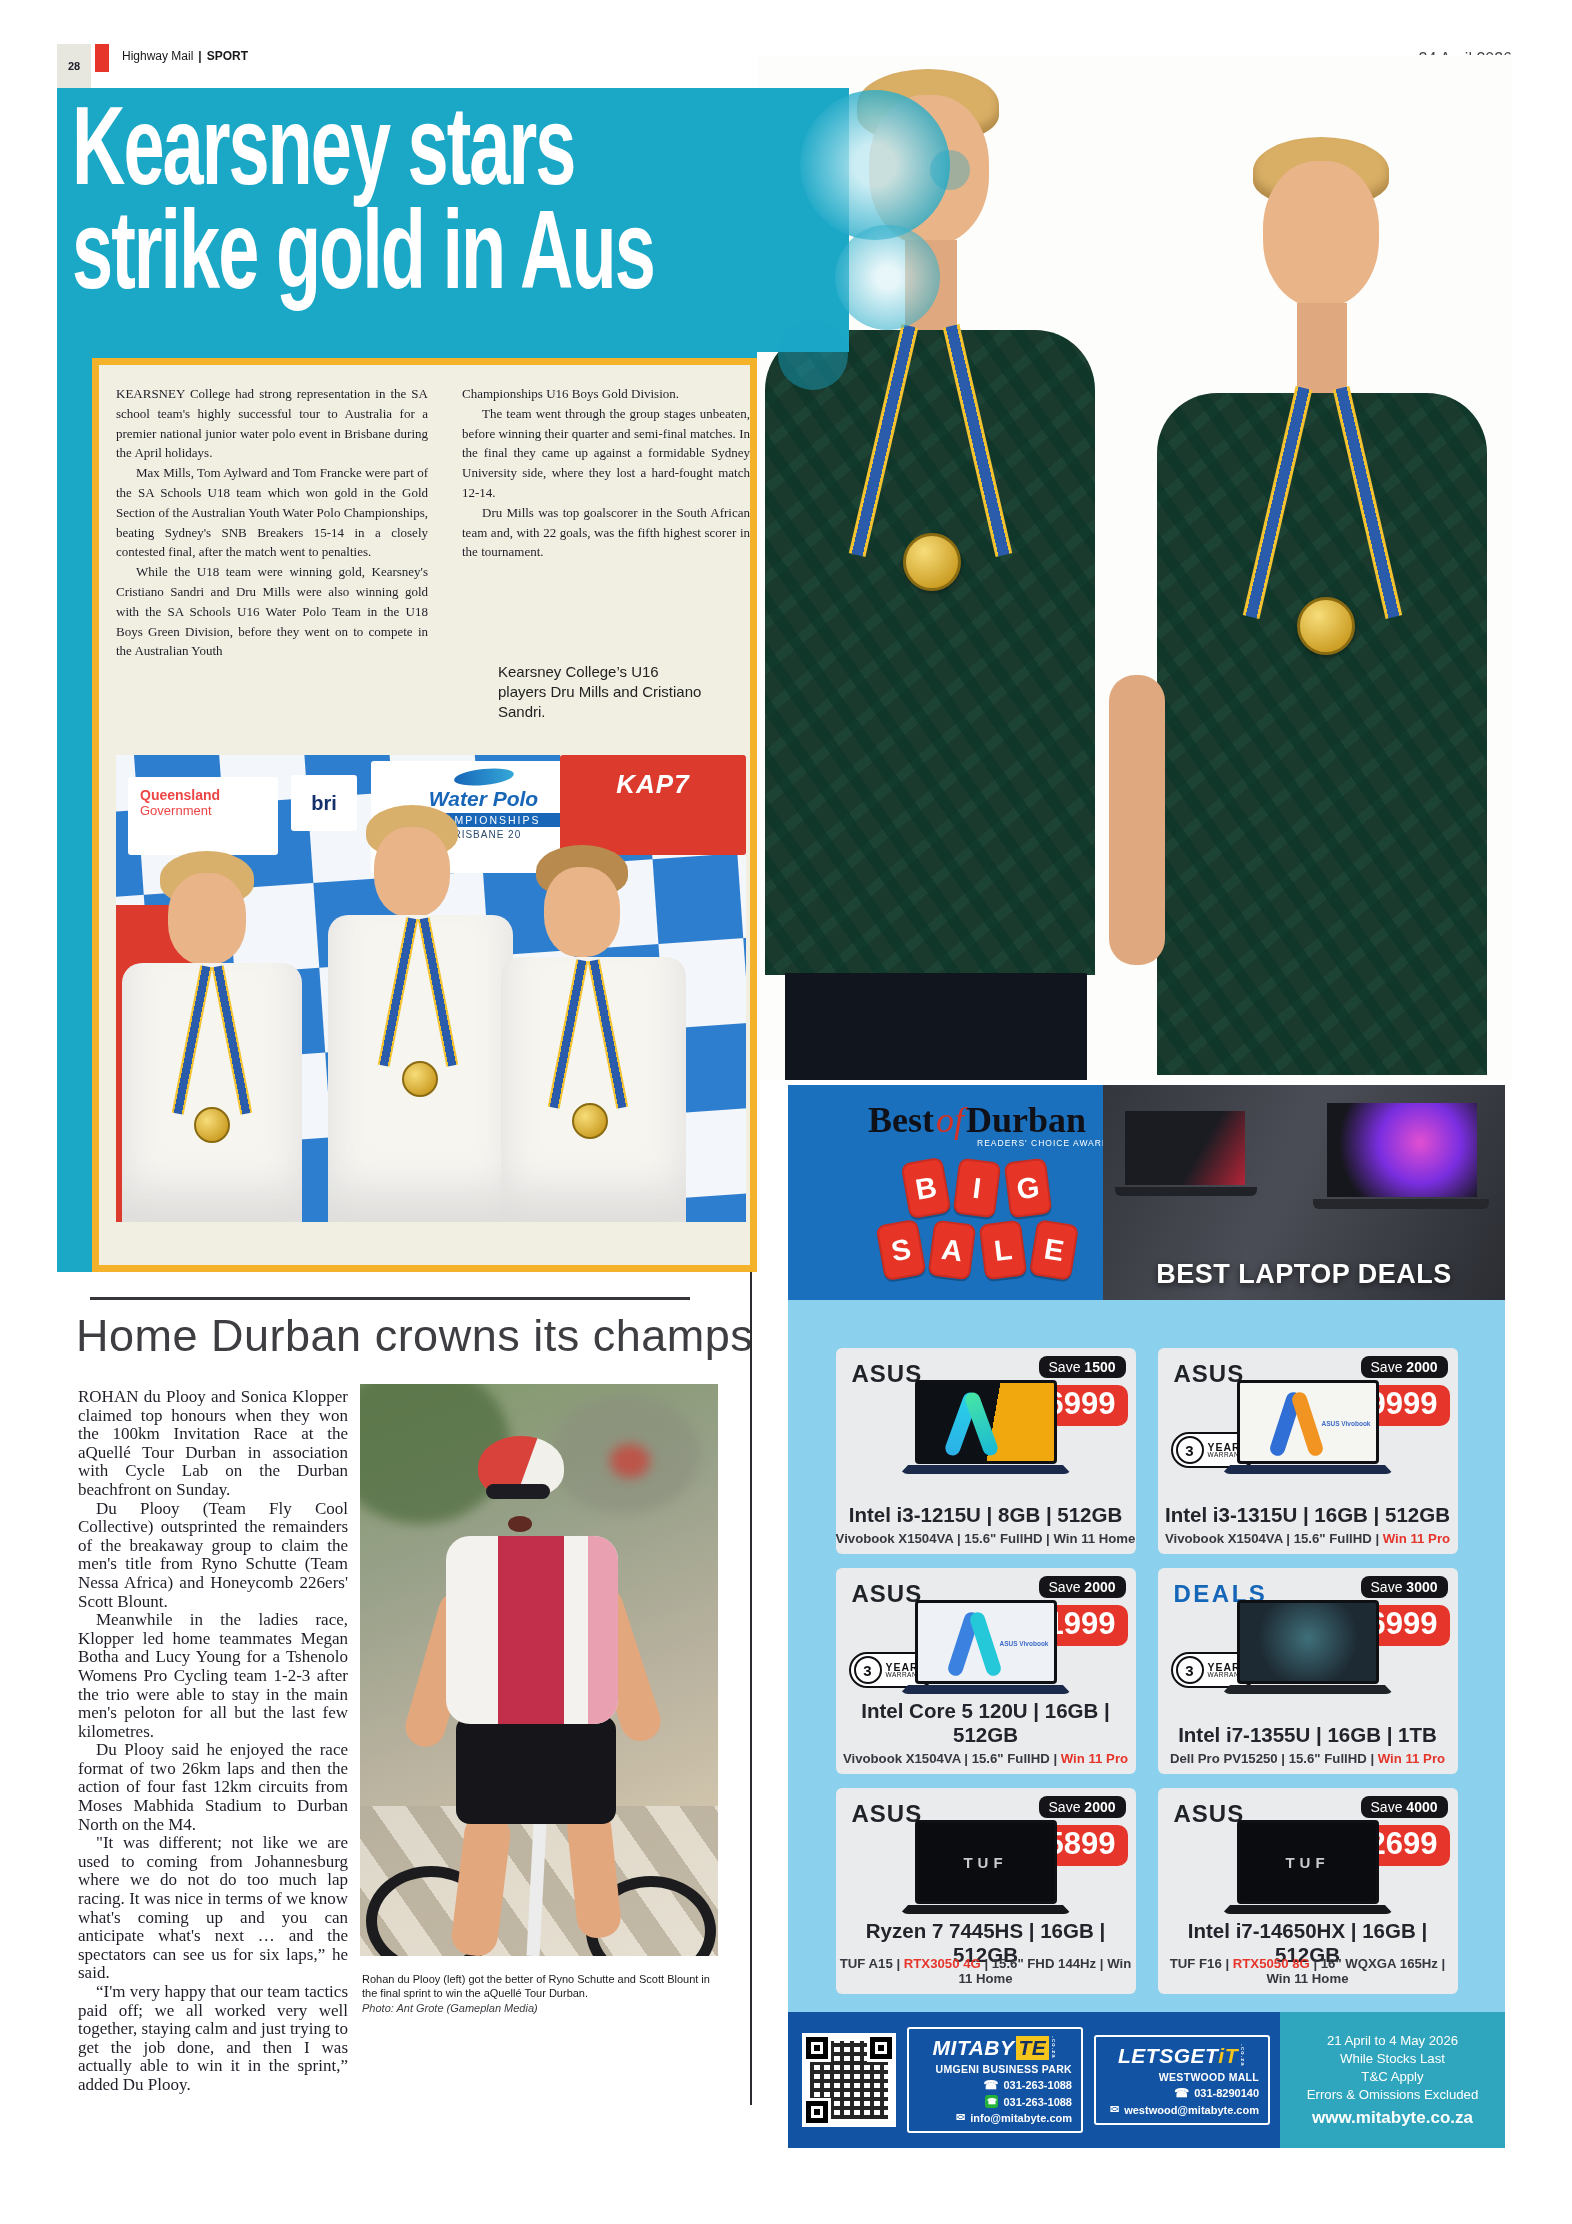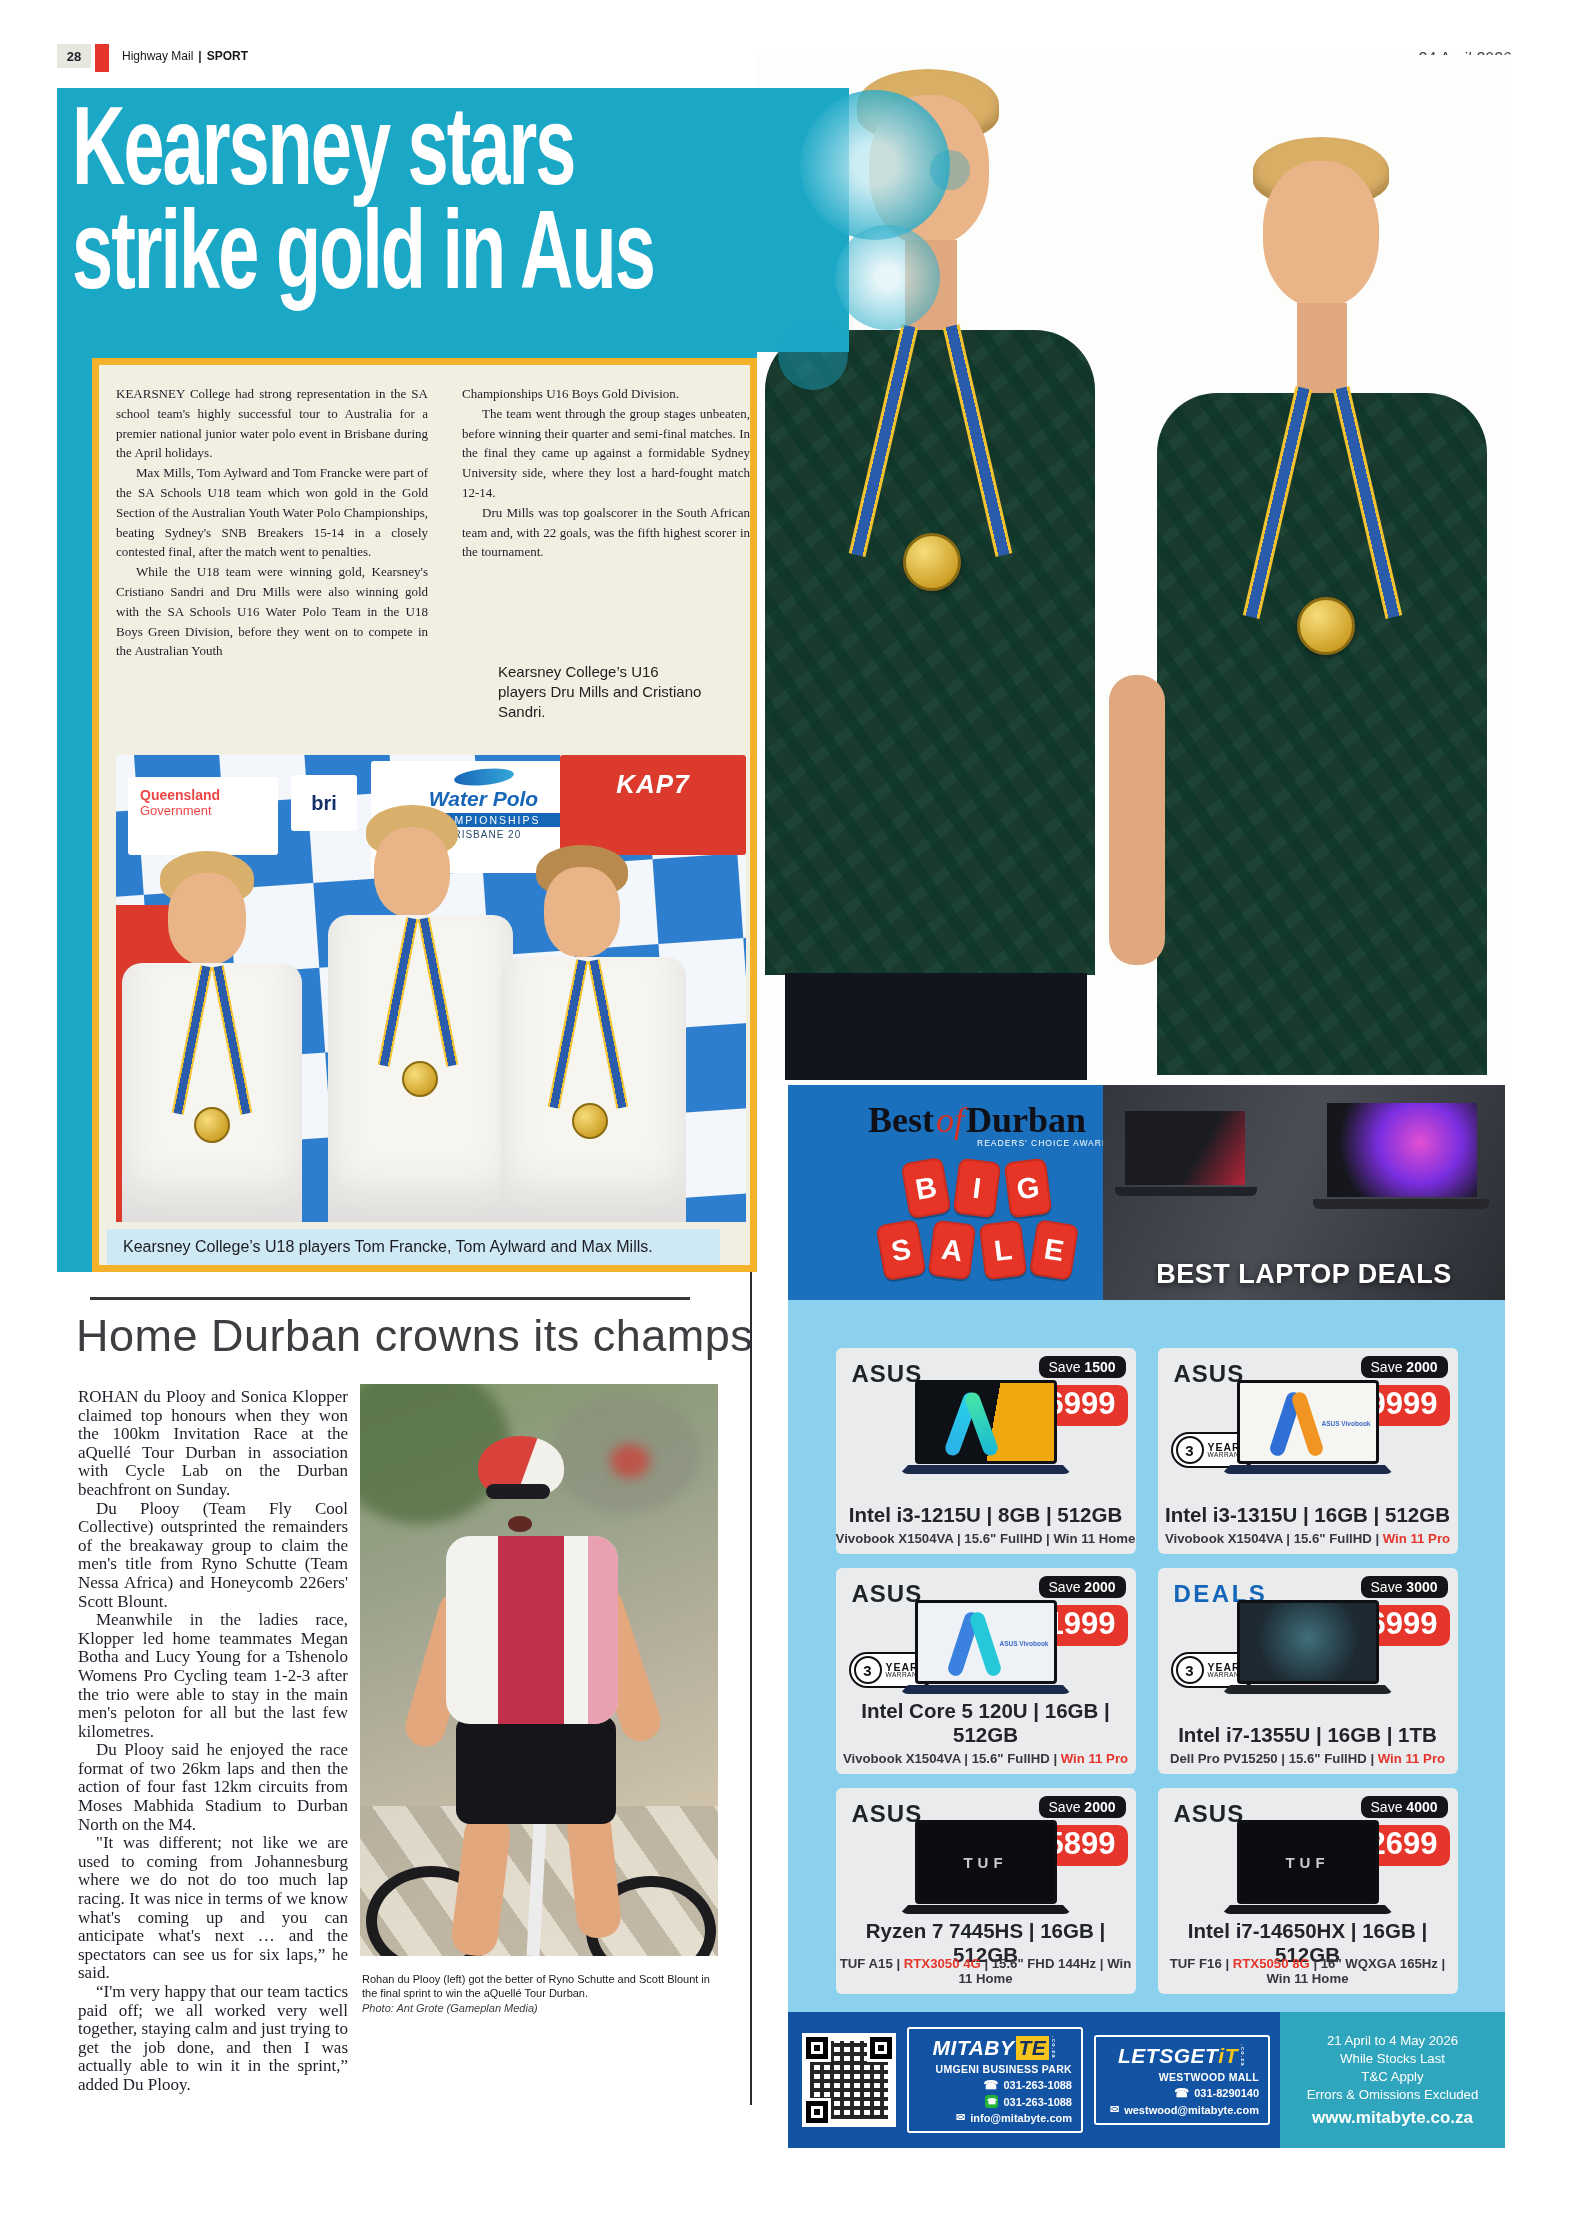--- a/index.html
+++ b/index.html
@@ -1,22 +1,22 @@
 <!DOCTYPE html>
 <html style="--c-cyan: #1ba7c6; --c-yellow: #f3b229; --c-cream: #f1efe2; --c-red: #e6352b; --c-ad_blue: #1a70bd; --c-panel: #8bd0ed; --c-footer_blue: #1253a4; --c-footer_teal: #2fa6bd; --c-caption_bg: #cfe9f4; --c-checker_blue: #2e7ed0; --c-shirt: #1b3a2e;"><head>
 <meta charset="utf-8">
 <style>
   html,body{margin:0;padding:0;background:#ffffff;}
   .page{position:relative;width:1572px;height:2224px;background:#fff;overflow:hidden;
         font-family:"Liberation Sans",sans-serif;color:#20202a;}
   [data-name]{box-sizing:border-box;}
 
   
-  .pageno{position:absolute;left:57px;top:44px;width:34px;height:24px;background:#e7e7e0;
-          font-weight:700;font-size:13px;display:flex;align-items:center;justify-content:center;}
+  .pageno{position:absolute;left:57px;top:44px;width:34px;height:44px;background:#e7e7e0;
+          font-weight:700;font-size:11px;display:flex;align-items:center;justify-content:center;}
   .redbar{position:absolute;left:95px;top:44px;width:14px;height:28px;background:var(--c-red);}
   .masthead{position:absolute;left:122px;top:49px;font-size:12px;color:#17171c;}
   .masthead .sep{margin:0 5px;font-weight:700;}
   .masthead b{font-weight:800;}
   .pagedate{position:absolute;right:60px;top:50px;font-size:16px;color:#45454c;}
 
   
   .cyancol{position:absolute;left:57px;top:88px;width:700px;height:1184px;background:var(--c-cyan);z-index:1;}
   .hband{position:absolute;left:57px;top:88px;width:792px;height:264px;background:var(--c-cyan);z-index:2;}
   .boysphoto{position:absolute;left:757px;top:55px;width:755px;height:1025px;background:#fdfdfb;overflow:hidden;z-index:1;}
@@ -288,21 +288,20 @@
     <div class="ribbon" style="left:276px;top:162px;transform:rotate(11deg);" data-name="player2-ribbon"></div>
     <div class="ribbon" style="left:316px;top:162px;transform:rotate(-11deg);" data-name="player2-ribbon"></div>
     <div class="pmedal" style="left:286px;top:306px;" data-name="player2-medal"></div>
     <div class="phair" style="left:420px;top:90px;width:92px;height:52px;background:#b98a4e;" data-name="player3-hair"></div>
     <div class="phead" style="left:428px;top:112px;width:76px;height:90px;" data-name="player3-face"></div>
     <div class="pshirt" style="left:385px;top:202px;width:185px;height:265px;" data-name="player3-shirt"></div>
     <div class="ribbon" style="left:446px;top:204px;transform:rotate(11deg);" data-name="player3-ribbon"></div>
     <div class="ribbon" style="left:486px;top:204px;transform:rotate(-11deg);" data-name="player3-ribbon"></div>
     <div class="pmedal" style="left:456px;top:348px;" data-name="player3-medal"></div>
   </div>
-  <div class="capbar" data-name="podium-photo-caption">Kearsney College’s U18 players Tom Francke, Tom Aylward and Max Mills.</div>
   <div class="hrule" data-name="section-divider-rule"></div>
 
   <h2 class="tour-headline" data-name="tour-durban-headline" style="margin:0;">Home Durban crowns its champs</h2>
   <div class="tourcol" data-name="tour-durban-column">
       <p data-name="paragraph">ROHAN du Plooy and Sonica Klopper claimed top honours when they won the 100km Invitation Race at the aQuellé Tour Durban in association with Cycle Lab on the Durban beachfront on Sunday.</p>
       <p data-name="paragraph">Du Plooy (Team Fly Cool Collective) outsprinted the remainders of the breakaway group to claim the men's title from Ryno Schutte (Team Nessa Africa) and Honeycomb 226ers' Scott Blount.</p>
       <p data-name="paragraph">Meanwhile in the ladies race, Klopper led home teammates Megan Botha and Lucy Young for a Tshenolo Womens Pro Cycling team 1-2-3 after the trio were able to stay in the main men's peloton for all but the last few kilometres.</p>
       <p data-name="paragraph">Du Plooy said he enjoyed the race format of two 26km laps and then the action of four fast 12km circuits from Moses Mabhida Stadium to Durban North on the M4.</p>
       <p data-name="paragraph">"It was different; not like we are used to coming from Johannesburg where we do not do too much lap racing. It was nice in terms of we know what's coming up and you can anticipate what's next … and the spectators can see us for six laps,” he said.</p>
       <p data-name="paragraph">“I'm very happy that our team tactics paid off; we all worked very well together, staying calm and just trying to get the job done, and then I was actually able to win it in the sprint,” added Du Plooy.</p>

